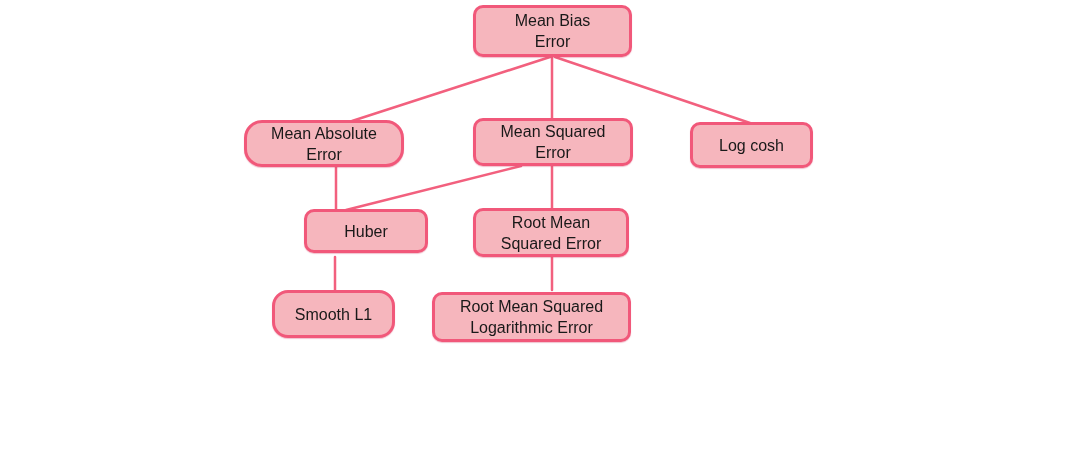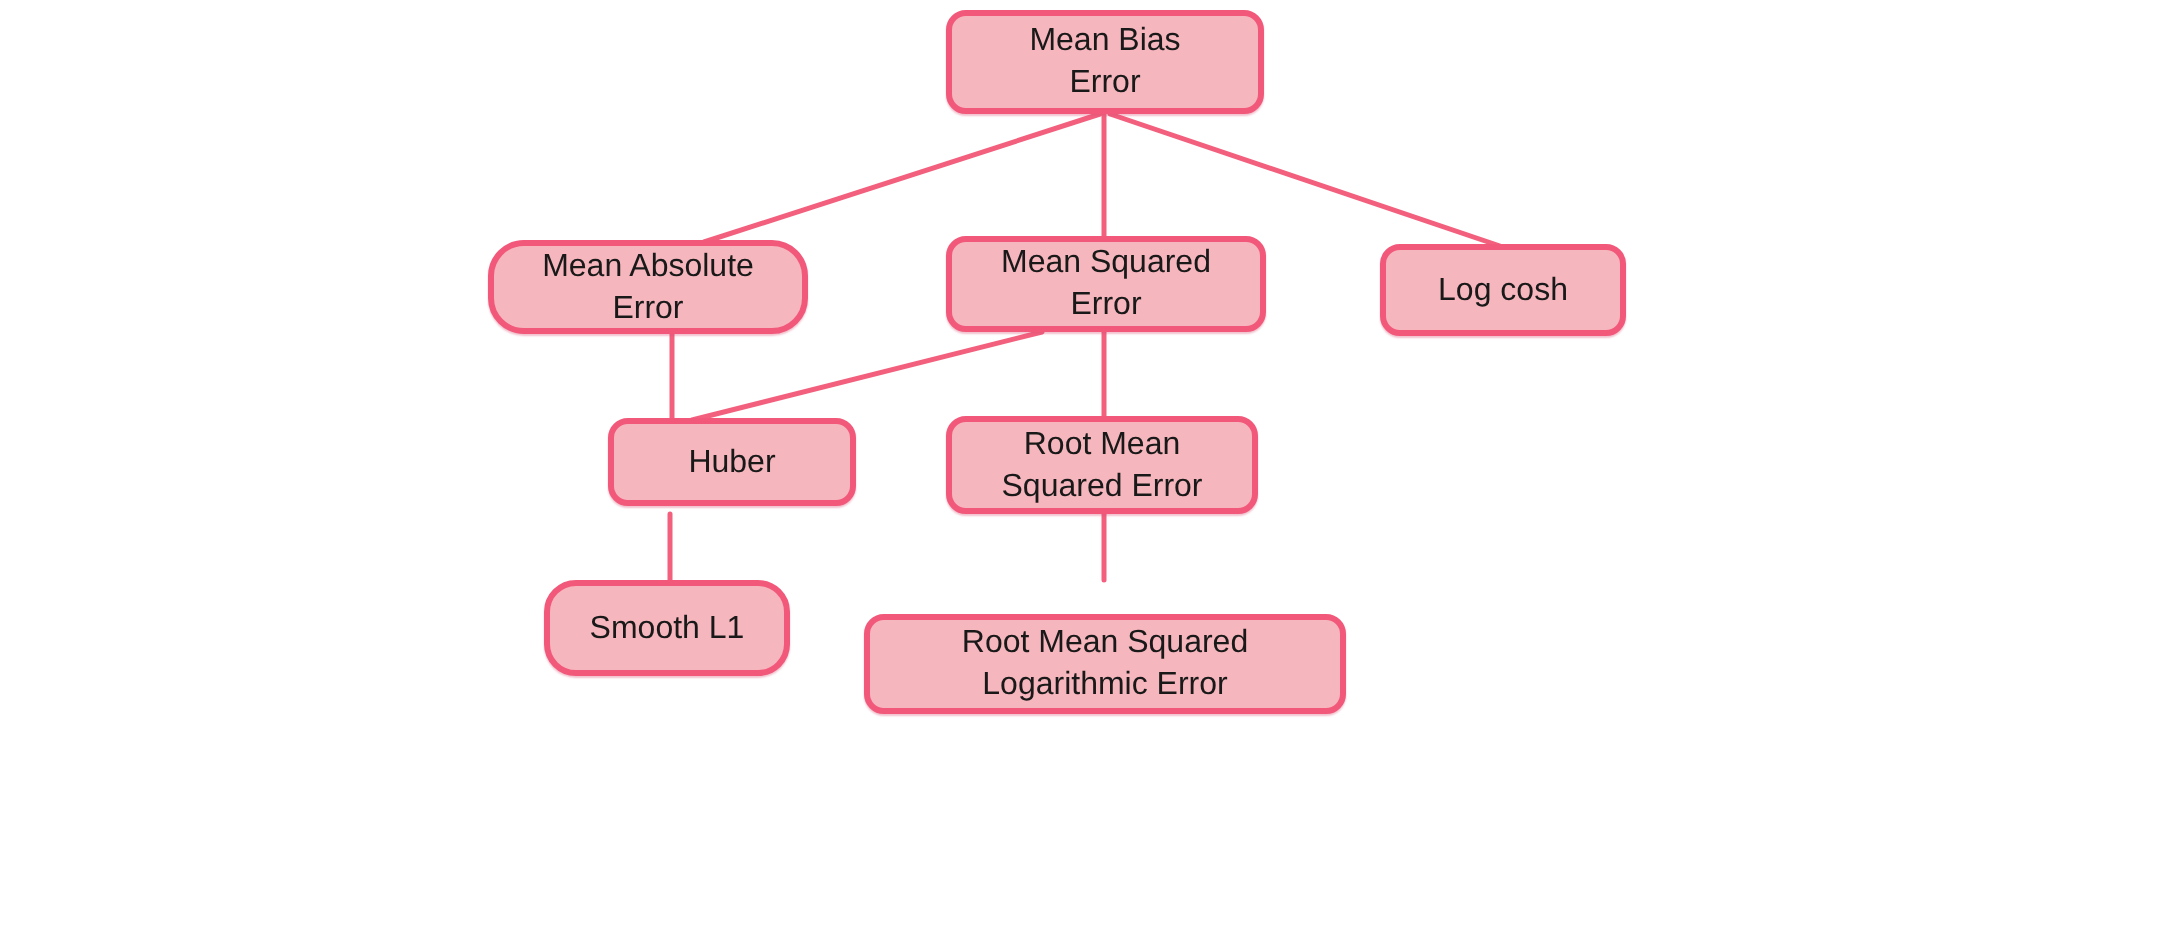--- a/index.html
+++ b/index.html
@@ -81,17 +81,17 @@
 
   <div class="node" style="left:690px; top:122px; width:123px; height:46px;">Log cosh</div>
 
   <div class="node" style="left:273px; top:209px; width:124px; height:44px;margin-left:31px;">Huber</div>
 
   <div class="node" style="left:473px; top:208px; width:156px; height:49px;">Root Mean
 Squared Error</div>
 
   <div class="node" style="left:272px; top:290px; width:123px; height:48px;border-radius:16px;">Smooth L1</div>
 
-  <div class="node" style="left:432px; top:307px; width:241px; height:50px;">Root Mean Squared
+  <div class="node" style="left:432px; top:292px; width:199px; height:50px;">Root Mean Squared
 Logarithmic Error</div>
 
 
 </div>
 
 </body></html>

